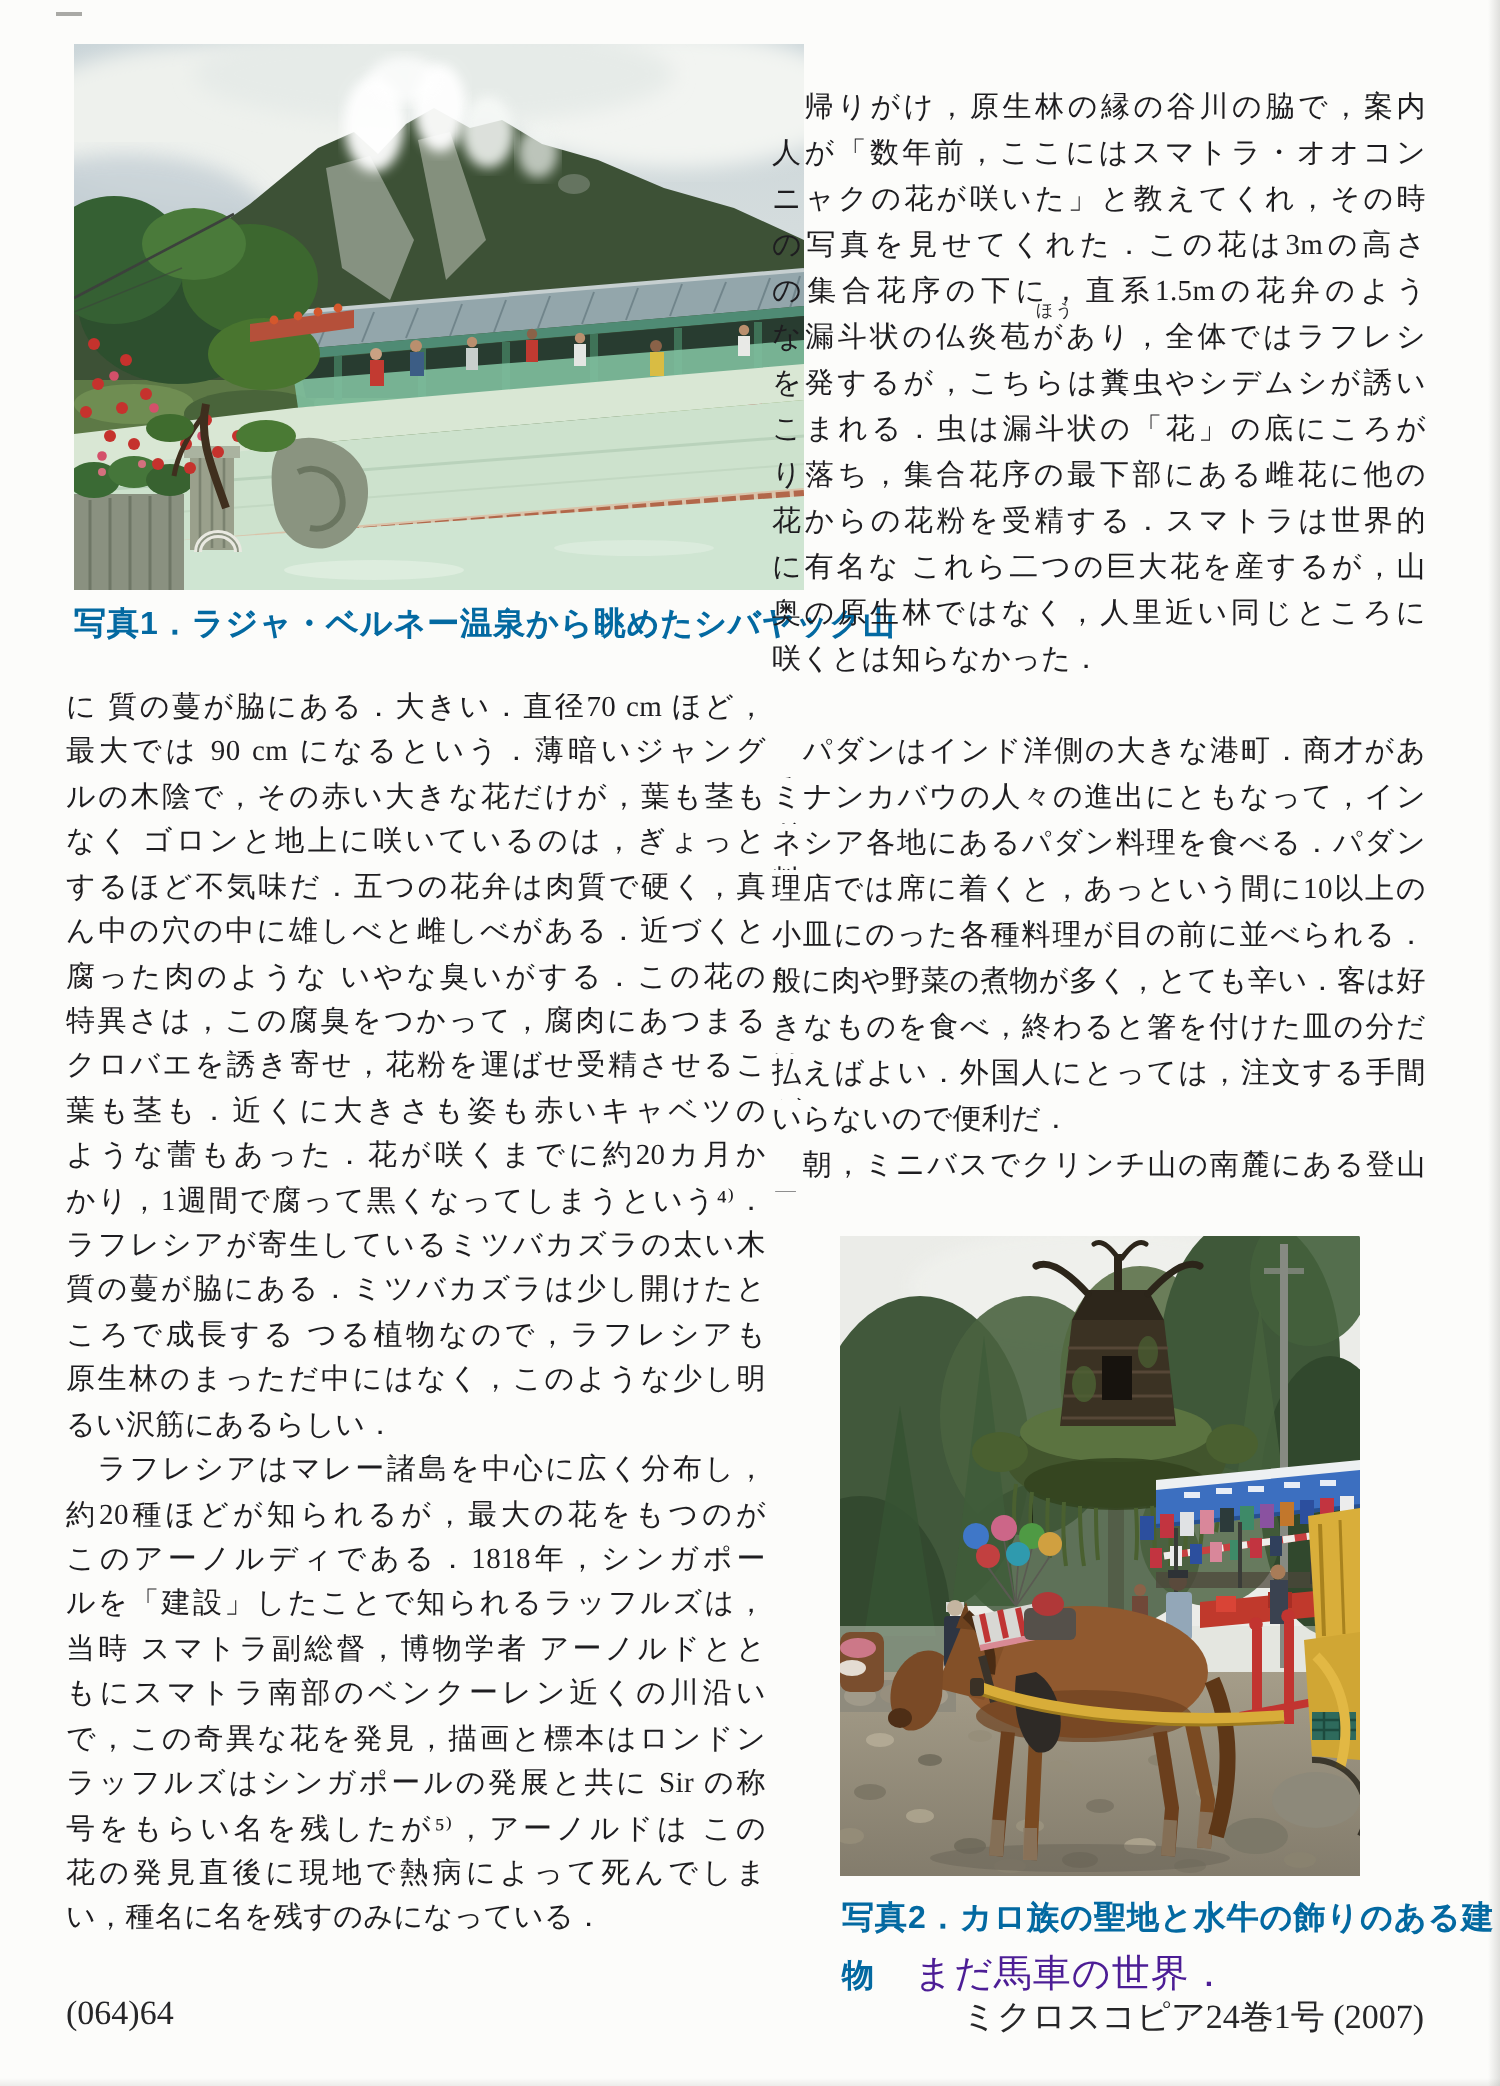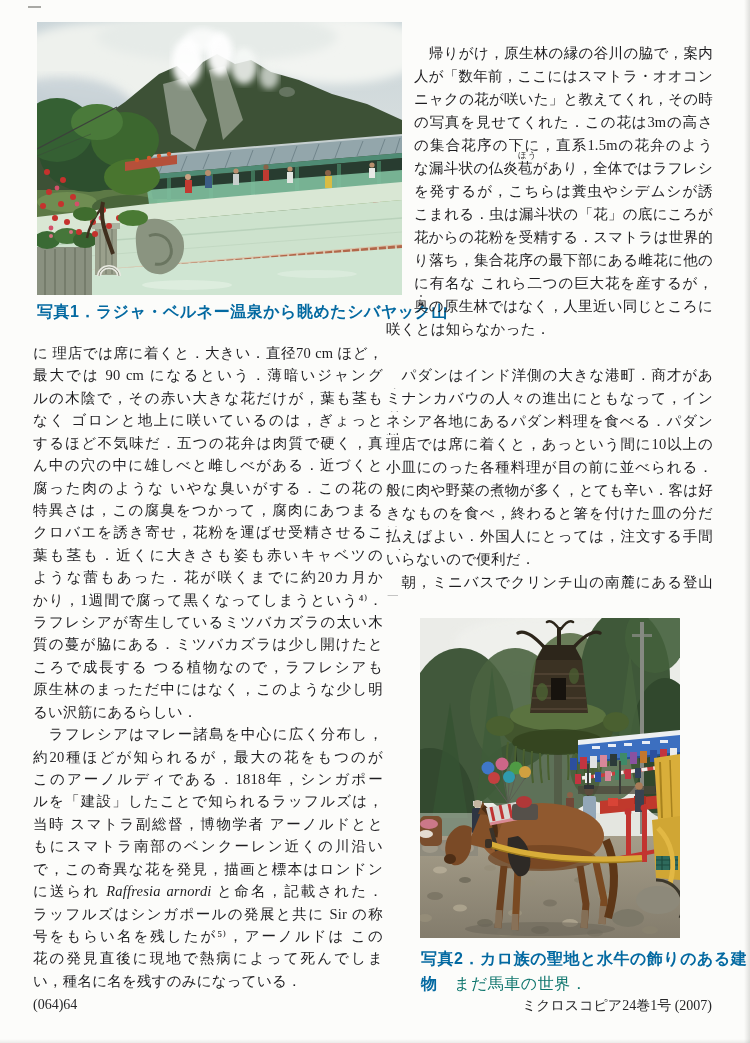--- a/index.html
+++ b/index.html
@@ -15,34 +15,34 @@
   .photo svg{display:block;}
   .p1{left:37px;top:22px;width:365px;height:273px;}
   .p2{left:420px;top:618px;width:260px;height:320px;}
 
   .cap{font-family:"Liberation Sans","DejaVu Sans",sans-serif;font-weight:bold;
        font-size:16px;letter-spacing:.5px;color:#0369a1;white-space:nowrap;}
   .cap1{position:absolute;left:37px;top:302px;}
   .cap2l1{position:absolute;left:421px;top:949px;}
   .cap2l2{position:absolute;left:421px;top:974px;white-space:nowrap;}
   .cap2l2 .serif2{font-family:"Liberation Serif","DejaVu Serif",serif;font-weight:normal;
-                  font-size:16px;letter-spacing:.5px;color:#0f766e;}
+                  font-size:19px;letter-spacing:.5px;color:#4c1d95;}
 
   .col{position:absolute;font-size:14.5px;}
   #left-col{left:33px;top:344px;width:350px;}
   #left-col .tl{height:22.43px;}
   #right-col{left:386px;top:44px;width:327px;}
   #right-col .tl{height:23px;}
   .tl{text-align:justify;text-align-last:justify;overflow:hidden;letter-spacing:.2px;}
   .tl.te{text-align-last:left;}
-  .tl.w{margin-left:28px;}
+  .tl.w{}
   .it{font-style:italic;}
   .furi{position:absolute;left:518px;top:150px;font-size:8.5px;letter-spacing:1px;color:#2a2a2c;}
 
-  .foot{position:absolute;top:997px;font-size:14px;color:#262628;white-space:nowrap;}
+  .foot{position:absolute;top:997px;font-size:17px;color:#262628;white-space:nowrap;}
   .fl{left:33px;}
   .fr{right:38px;text-align:right;}
 </style>
 </head>
 <body>
 
 <div class="page">
   <div class="artifact-dash"></div>
 
   <div class="photo p1">
@@ -217,21 +217,21 @@
     </g>
     <g>
       <path d="M0,127 L80,85" stroke="#3c413c" stroke-width="1.3"></path>
       <path d="M0,134 L54,112" stroke="#3c413c" stroke-width=".8" opacity=".55"></path>
     </g>
   </svg>
   </div>
   <div class="cap cap1">写真1．ラジャ・ベルネー温泉から眺めたシバヤック山</div>
 
   <div class="col" id="left-col">
-      <div class="tl"><span>に 理店では席に着くと．大きい．直径70 cm ほど，</span></div>
+      <div class="tl"><span>に 質の蔓が脇にある．大きい．直径70 cm ほど，</span></div>
       <div class="tl"><span>最大では 90 cm になるという．薄暗いジャング</span></div>
       <div class="tl"><span>ルの木陰で，その赤い大きな花だけが，葉も茎も</span></div>
       <div class="tl"><span>なく ゴロンと地上に咲いているのは，ぎょっと</span></div>
       <div class="tl"><span>するほど不気味だ．五つの花弁は肉質で硬く，真</span></div>
       <div class="tl"><span>ん中の穴の中に雄しべと雌しべがある．近づくと</span></div>
       <div class="tl"><span>腐った肉のような いやな臭いがする．この花の</span></div>
       <div class="tl"><span>特異さは，この腐臭をつかって，腐肉にあつまる</span></div>
       <div class="tl"><span>クロバエを誘き寄せ，花粉を運ばせ受精させるこ</span></div>
       <div class="tl"><span>葉も茎も．近くに大きさも姿も赤いキャベツの</span></div>
       <div class="tl"><span>ような蕾もあった．花が咲くまでに約20カ月か</span></div>
@@ -241,39 +241,38 @@
       <div class="tl"><span>ころで成長する つる植物なので，ラフレシアも</span></div>
       <div class="tl"><span>原生林のまっただ中にはなく，このような少し明</span></div>
       <div class="tl te"><span>るい沢筋にあるらしい．</span></div>
       <div class="tl"><span>　ラフレシアはマレー諸島を中心に広く分布し，</span></div>
       <div class="tl"><span>約20種ほどが知られるが，最大の花をもつのが</span></div>
       <div class="tl"><span>このアーノルディである．1818年，シンガポー</span></div>
       <div class="tl"><span>ルを「建設」したことで知られるラッフルズは，</span></div>
       <div class="tl"><span>当時 スマトラ副総督，博物学者 アーノルドとと</span></div>
       <div class="tl"><span>もにスマトラ南部のベンクーレン近くの川沿い</span></div>
       <div class="tl"><span>で，この奇異な花を発見，描画と標本はロンドン</span></div>
-      <div class="tl"><span>に送られ </span><span class="it">Raffresia arnordi</span><span> と命名，記載された．</span></div>
       <div class="tl"><span>ラッフルズはシンガポールの発展と共に Sir の称</span></div>
       <div class="tl"><span>号をもらい名を残したが⁵⁾，アーノルドは この</span></div>
       <div class="tl"><span>花の発見直後に現地で熱病によって死んでしま</span></div>
       <div class="tl te"><span>い，種名に名を残すのみになっている．</span></div>
     </div>
 
   <div class="col" id="right-col">
     <div id="rc-wrap">
         <div class="tl w"><span>　帰りがけ，原生林の縁の谷川の脇で，案内</span></div>
         <div class="tl w"><span>人が「数年前，ここにはスマトラ・オオコン</span></div>
         <div class="tl w"><span>ニャクの花が咲いた」と教えてくれ，その時</span></div>
         <div class="tl w"><span>の写真を見せてくれた．この花は3mの高さ</span></div>
         <div class="tl w"><span>の集合花序の下に，直系1.5mの花弁のよう</span></div>
         <div class="tl w"><span>な漏斗状の仏炎苞があり，全体ではラフレシ</span></div>
         <div class="tl w"><span>を発するが，こちらは糞虫やシデムシが誘い</span></div>
         <div class="tl w"><span>こまれる．虫は漏斗状の「花」の底にころが</span></div>
+        <div class="tl w"><span>り落ち，集合花序の最下部にある雌花に他の</span></div>
         <div class="tl w"><span>花からの花粉を受精する．スマトラは世界的</span></div>
-        <div class="tl w"><span>り落ち，集合花序の最下部にある雌花に他の</span></div>
         <div class="tl w"><span>に有名な これら二つの巨大花を産するが，山</span></div>
         <div class="tl w"><span>奥の原生林ではなく，人里近い同じところに</span></div>
       </div>
     <div id="rc-rest">
         <div class="tl te"><span>咲くとは知らなかった．</span></div>
         <div class="tl te">&nbsp;</div>
         <div class="tl"><span>　パダンはインド洋側の大きな港町．商才がある</span></div>
         <div class="tl"><span>ミナンカバウの人々の進出にともなって，インド</span></div>
         <div class="tl"><span>ネシア各地にあるパダン料理を食べる．パダン料</span></div>
         <div class="tl"><span>理店では席に着くと，あっという間に10以上の</span></div>

